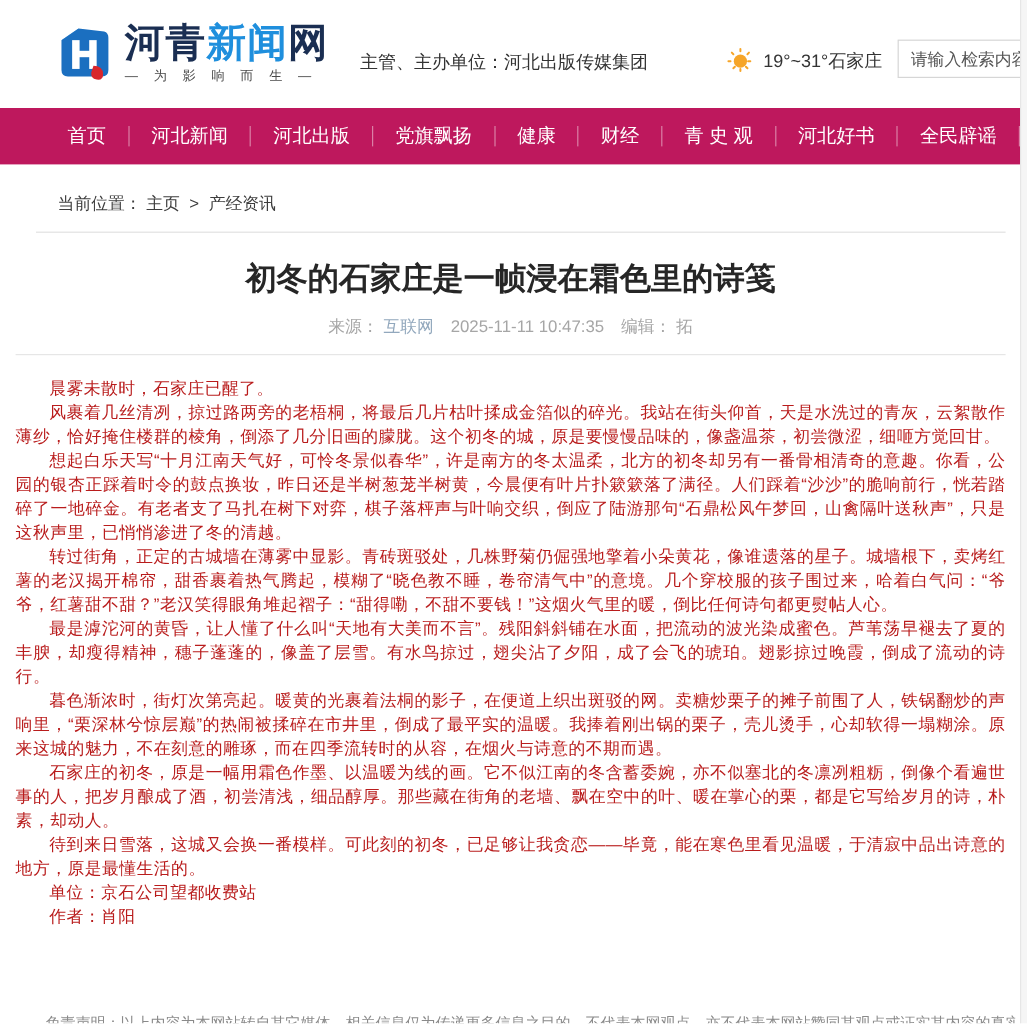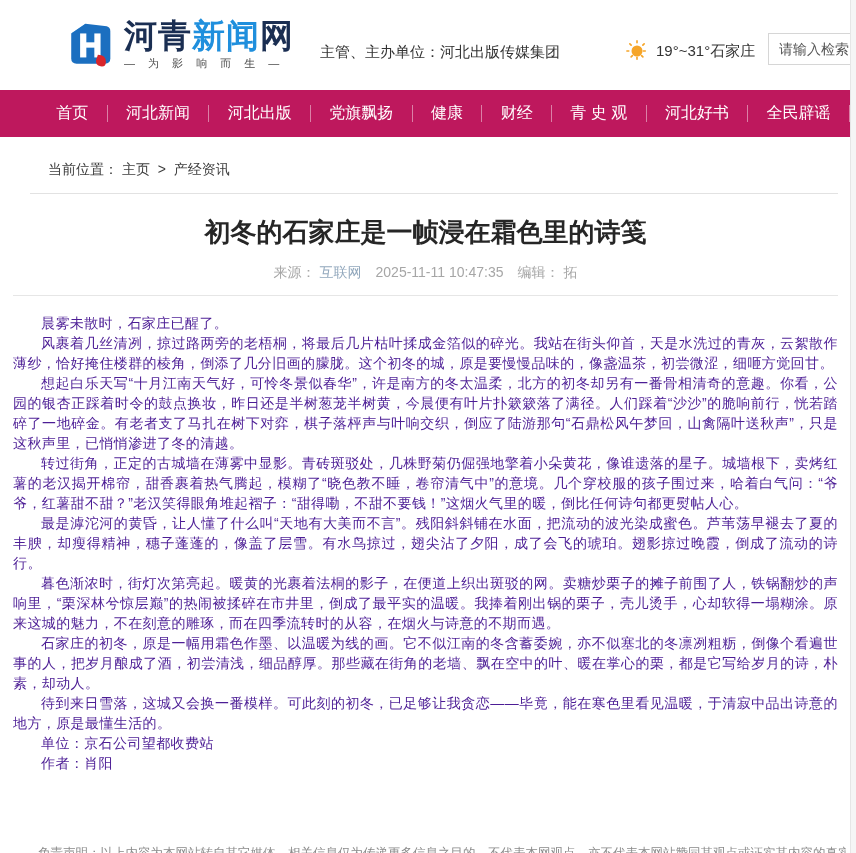--- a/index.html
+++ b/index.html
@@ -6,21 +6,21 @@
   body{
     width:856px;height:853px;
     position:relative;overflow:hidden;
     background:#ffffff;
     font-family:"Liberation Sans","DejaVu Sans",sans-serif;
     -webkit-font-smoothing:antialiased;
   }
   
   .header{
     height:90px;display:flex;align-items:center;
-    padding:0 0 0 42px;box-sizing:border-box;background:#fff;position:relative;margin-left:20px;
+    padding:0 0 0 42px;box-sizing:border-box;background:#fff;position:relative;
   }
   .logo{display:flex;align-items:center;cursor:pointer;}
   .logo-icon{width:54px;height:48px;margin-right:8px;flex:0 0 auto;}
   .logo-textcol{display:flex;flex-direction:column;}
   .logo-main{font-size:33px;font-weight:bold;line-height:34px;letter-spacing:1px;}
   .logo-main .c1{color:#1a2e52;}
   .logo-main .c2{color:#1f8fdd;}
   .logo-main .c3{color:#1a2e52;}
   .logo-tagline{font-size:11px;color:#4a4a4a;letter-spacing:5px;margin-top:3px;white-space:nowrap;}
   .sponsor{font-size:15px;color:#333;margin-left:26px;margin-top:14px;white-space:nowrap;}
@@ -63,21 +63,21 @@
   }
   .article-meta{
     text-align:center;font-size:14px;color:#a6a6a6;margin:14px 0 0 0;
   }
   .article-meta .src{color:#92a8bd;margin:0 14px 0 4px;}
   .article-meta .dt{margin-right:14px;}
   .article-meta .ed{margin-left:4px;}
   .meta-rule{height:1px;background:#e6e6e6;margin-top:13px;}
   .article-body{margin-top:17px;}
   .article-body p{
-    margin:0;font-size:14px;line-height:20px;color:#4c1d95;
+    margin:0;font-size:14px;line-height:20px;color:#b91c1c;
     text-indent:2em;text-align:justify;letter-spacing:0.4px;
   }
   
   .footer-clip{
     position:absolute;top:845px;left:38px;right:10px;height:8px;overflow:hidden;
     font-size:12.5px;color:#8a8a8a;white-space:nowrap;
   }
   
   .scrollbar-track{
     position:absolute;top:0;right:0;width:5px;height:853px;

